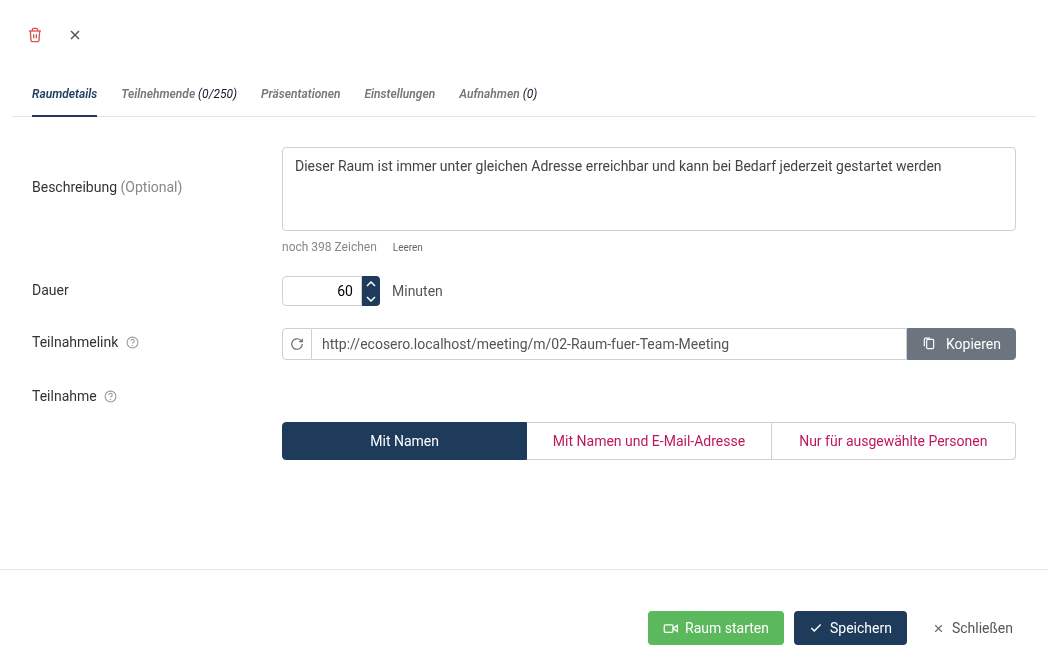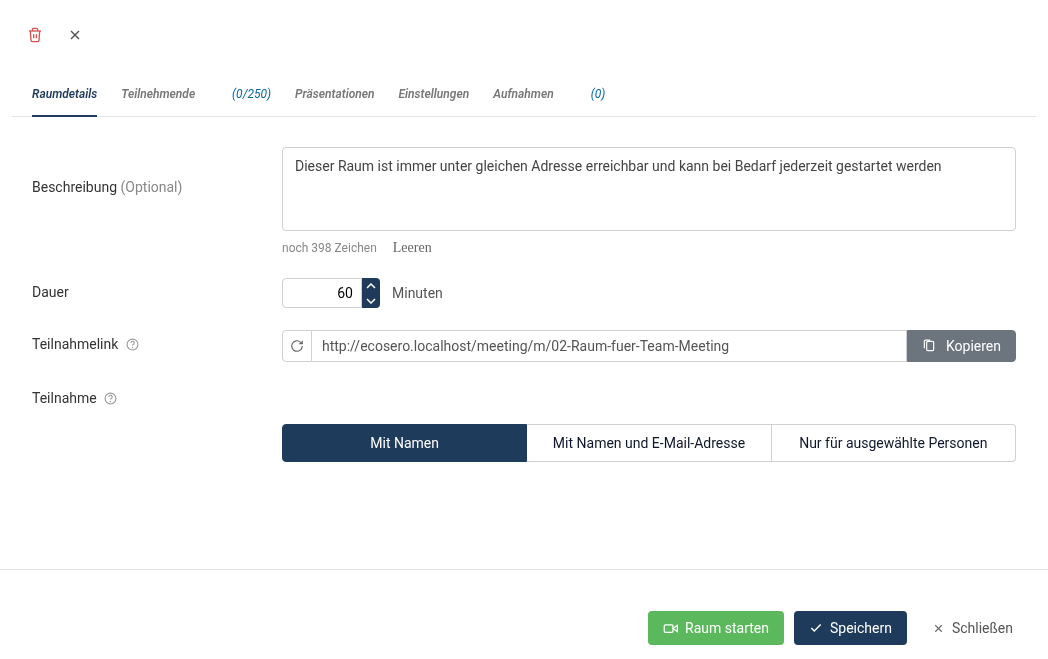--- a/index.html
+++ b/index.html
@@ -53,21 +53,21 @@
     cursor: pointer;
     border-bottom: 2px solid transparent;
     position: relative;
     top: 1px;
     font-style: italic;
   }
   .tab.active {
     color: #1f3b5c;
     border-bottom-color: #1f3b5c;
   }
-  .tab .count { font-weight: 400; color: #0369a1; margin-left: 34px; }
+  .tab .count { font-weight: 400; color: #0f172a; }
   .content {
     flex: 1;
     padding: 30px 32px 10px 32px;
     overflow: auto;
   }
   .row {
     display: flex;
     align-items: flex-start;
     margin-bottom: 22px;
   }
@@ -91,21 +91,21 @@
     resize: none;
   }
   .desc-meta {
     margin-top: 6px;
     display: flex;
     gap: 16px;
     align-items: baseline;
     font-size: 12px;
     color: #888;
   }
-  .link-clear { font-size: 14px; color: #666; cursor: pointer; font-family: Liberation Serif, serif; }
+  .link-clear { font-size: 10px; color: #666; cursor: pointer; }
   .number-wrap {
     display: inline-flex;
     align-items: stretch;
     height: 30px;
   }
   .number-input {
     width: 80px;
     border: 1px solid #d0d0d0;
     border-radius: 4px 0 0 4px;
     text-align: right;
@@ -162,21 +162,21 @@
     display: flex;
     width: 100%;
     margin-top: 40px;
   }
   .segmented .seg {
     flex: 1;
     border: 1px solid #d0d0d0;
     padding: 10px 8px;
     text-align: center;
     cursor: pointer;
-    color: #0f172a;
+    color: #be185d;
     background: #fff;
   }
   .segmented .seg + .seg { border-left: none; }
   .segmented .seg:first-child { border-radius: 4px 0 0 4px; }
   .segmented .seg:last-child { border-radius: 0 4px 4px 0; }
   .segmented .seg.active {
     background: #1f3b5c;
     color: #fff;
     border-color: #1f3b5c;
   }

